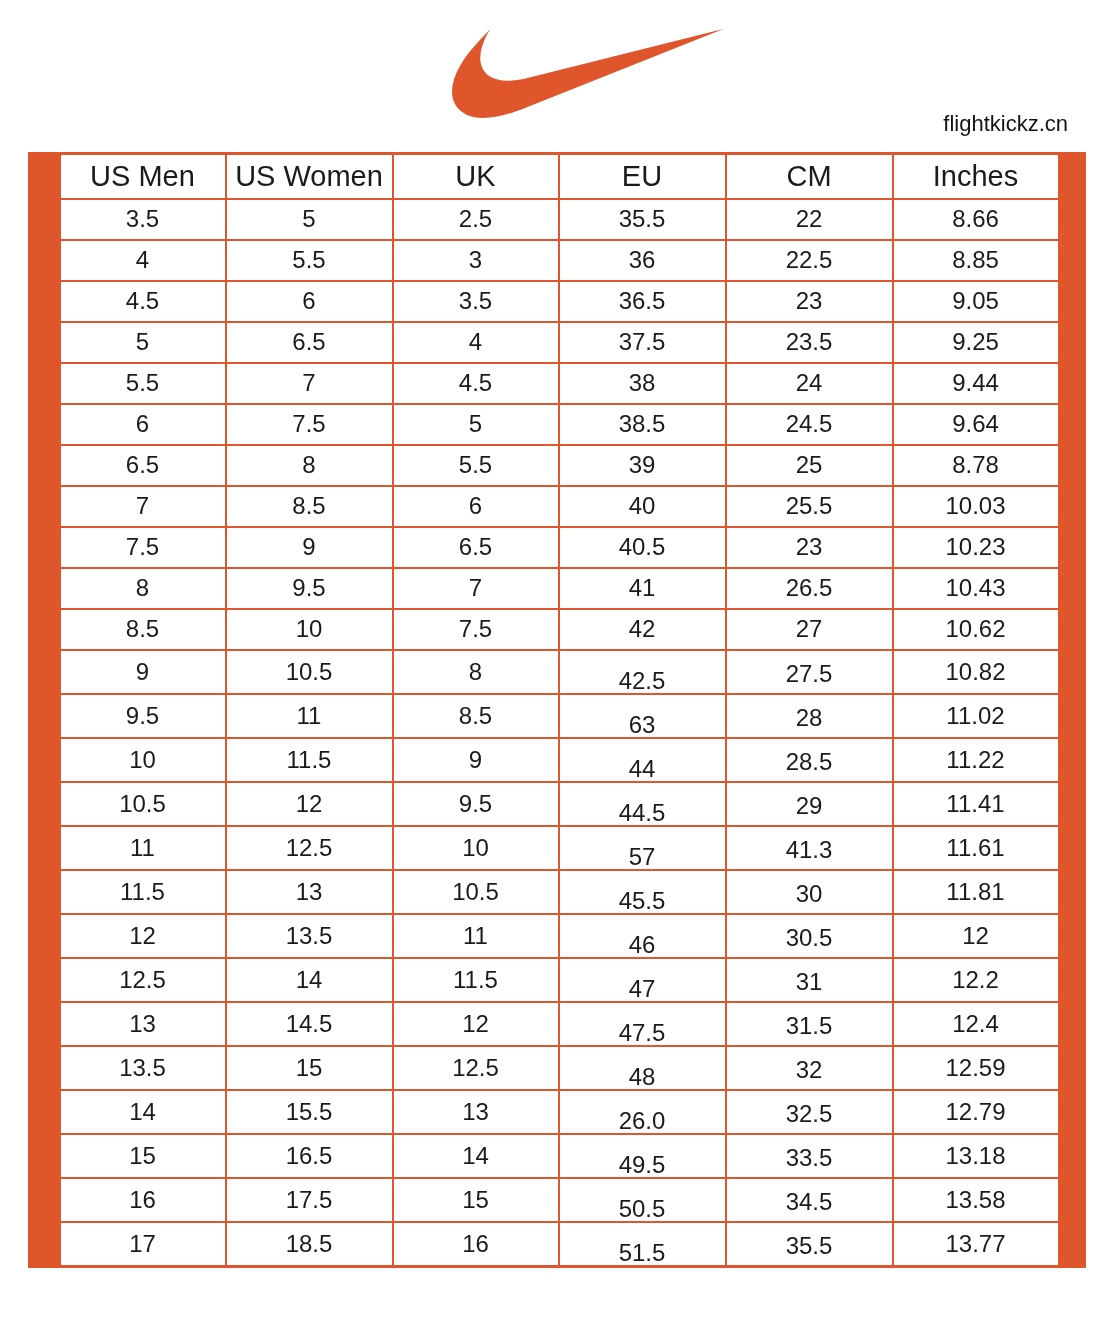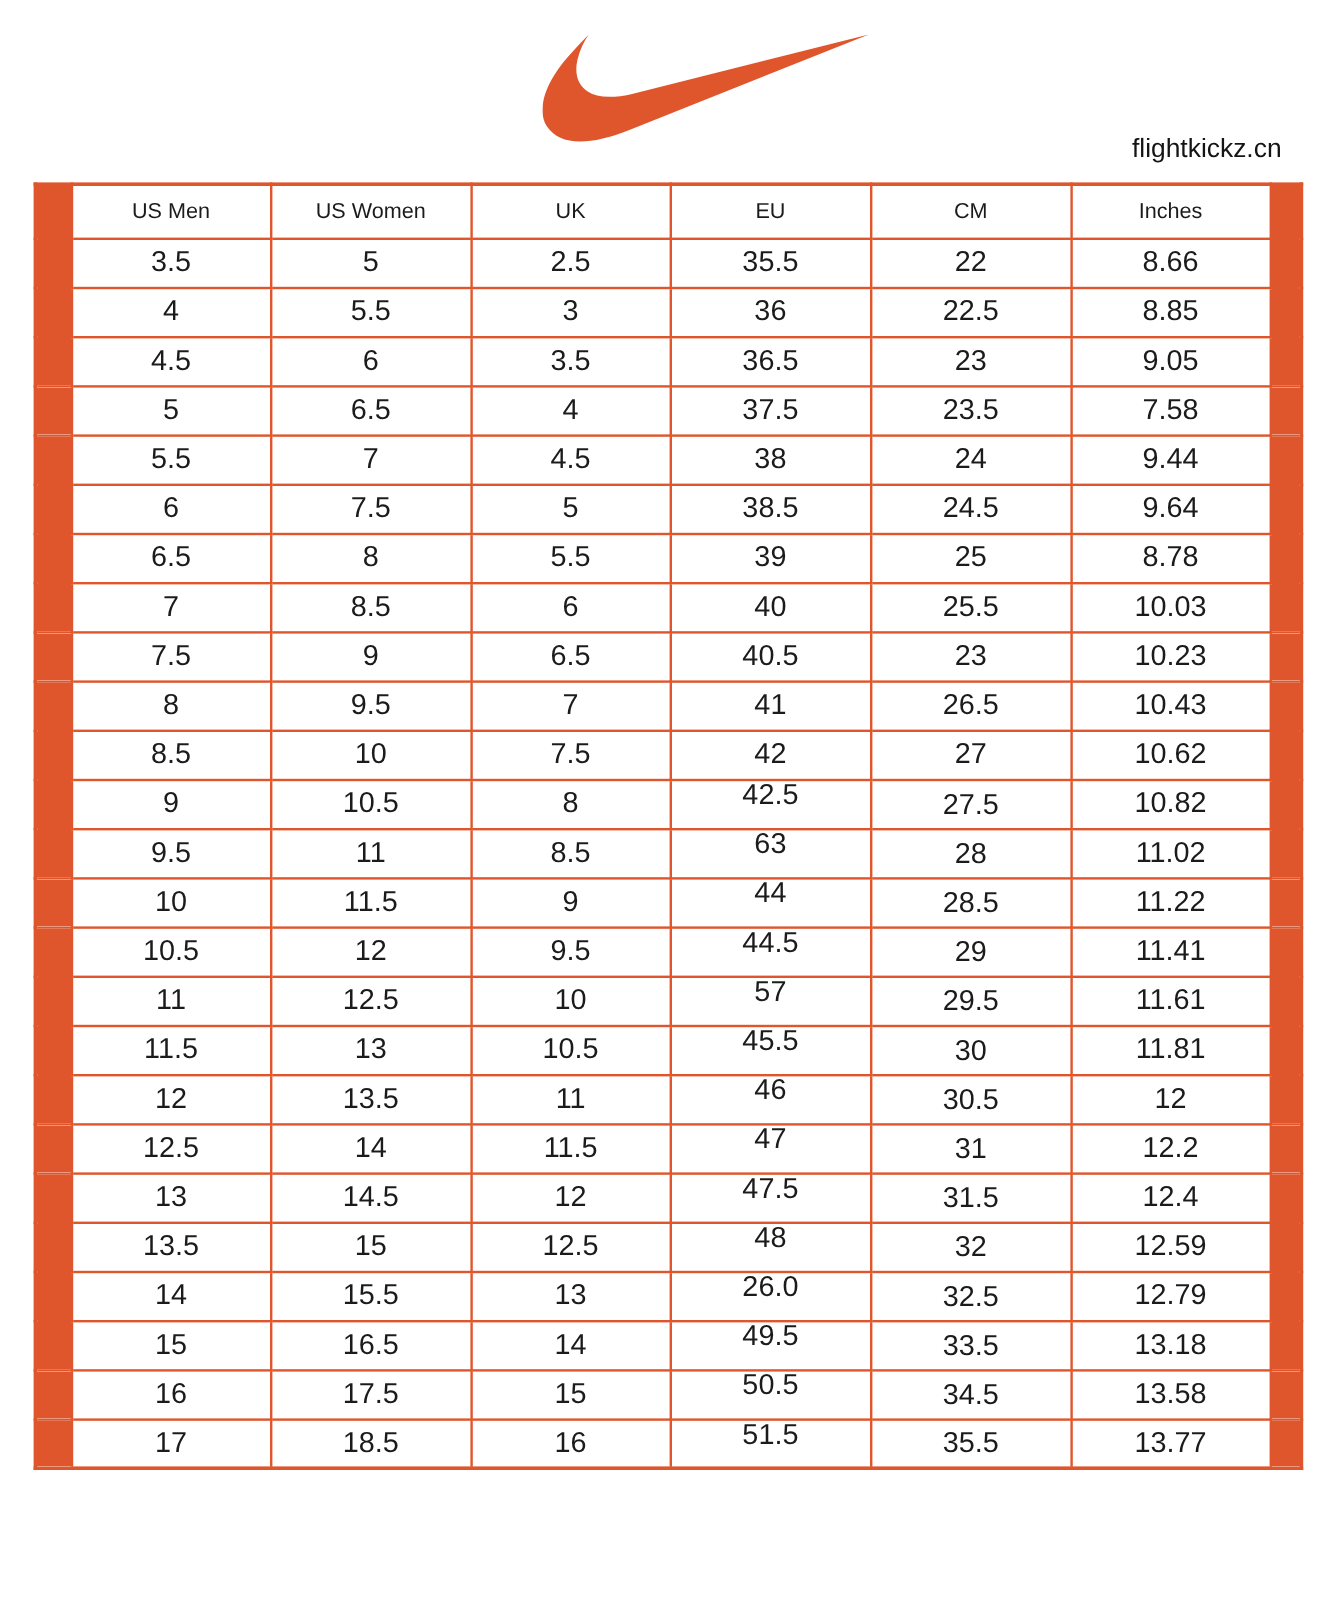--- a/index.html
+++ b/index.html
@@ -33,32 +33,32 @@
     border: 2px solid var(--accent);
     background: #ffffff;
     text-align: center;
     vertical-align: middle;
     color: var(--ink);
     overflow: hidden;
     padding: 0;
   }
   .size-table th {
     height: 45px;
-    font-size: 18px;
+    font-size: 29px;
     font-weight: 400;
   }
   .size-table td {
     height: 41px;
     font-size: 24px;
   }
   .size-table .edge {
     background: var(--accent);
     border-color: var(--accent);
   }
-  .size-table td.vtop  { vertical-align: top; padding-top: 0; line-height: 1; }
+  .size-table td.vtop  { vertical-align: top; padding-top: 18px; line-height: 1; }
   .size-table td.vlow  { vertical-align: bottom; padding-bottom: 7px; line-height: 1; }
 </style>
 </head>
 <body>
 
 <div class="page">
 
   <div class="logo-wrap">
     <svg viewBox="0 7.55 24 8.85" preserveAspectRatio="none" aria-hidden="true">
       <path d="M24 7.8L6.442 15.276c-1.456.616-2.679.925-3.668.925-1.12 0-1.933-.392-2.437-1.177-.317-.504-.41-1.143-.28-1.918.13-.775.476-1.6 1.036-2.478.467-.71 1.232-1.643 2.297-2.8a6.122 6.122 0 0 0-.784 1.848c-.28 1.195-.028 2.072.756 2.632.373.261.886.392 1.54.392.522 0 1.11-.084 1.764-.252L24 7.8z"></path>
@@ -121,21 +121,21 @@
           <td>9.05</td>
           <td class="edge"></td>
         </tr>
         <tr>
           <td class="edge"></td>
           <td>5</td>
           <td>6.5</td>
           <td>4</td>
           <td>37.5</td>
           <td>23.5</td>
-          <td>7.58</td>
+          <td>9.25</td>
           <td class="edge"></td>
         </tr>
         <tr>
           <td class="edge"></td>
           <td>5.5</td>
           <td>7</td>
           <td>4.5</td>
           <td>38</td>
           <td>24</td>
           <td>9.44</td>
@@ -240,21 +240,21 @@
           <td class="vlow">29</td>
           <td>11.41</td>
           <td class="edge"></td>
         </tr>
         <tr>
           <td class="edge"></td>
           <td>11</td>
           <td>12.5</td>
           <td>10</td>
           <td class="vtop">57</td>
-          <td class="vlow">29.5</td>
+          <td class="vlow">41.3</td>
           <td>11.61</td>
           <td class="edge"></td>
         </tr>
         <tr>
           <td class="edge"></td>
           <td>11.5</td>
           <td>13</td>
           <td>10.5</td>
           <td class="vtop">45.5</td>
           <td class="vlow">30</td>

